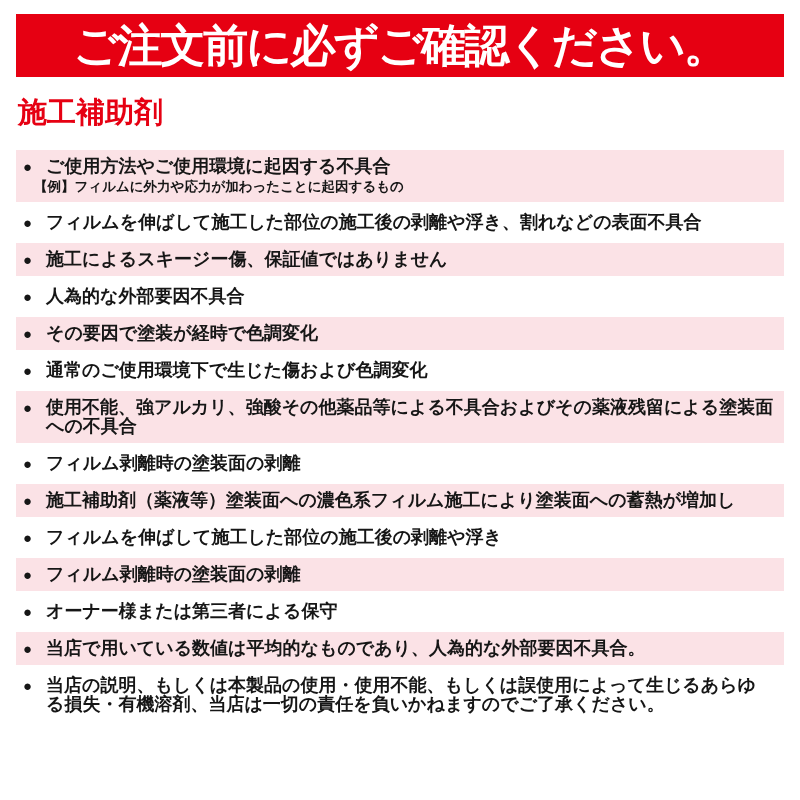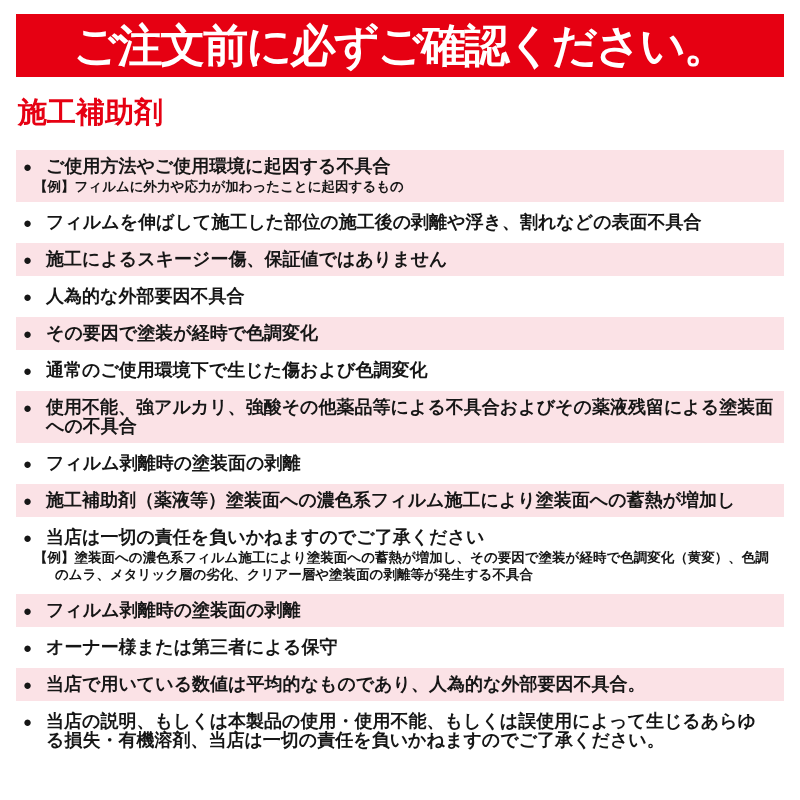--- a/index.html
+++ b/index.html
@@ -150,23 +150,22 @@
     <div class="item-main">
       <span class="bullet">●</span>
       <div class="item-text">施工補助剤（薬液等）塗装面への濃色系フィルム施工により塗装面への蓄熱が増加し</div>
     </div>
 
   </div>
 
   <div class="item">
     <div class="item-main">
       <span class="bullet">●</span>
-      <div class="item-text">当店は一切の責任を負いかねますのでご了承ください</div>
+      <div class="item-text">フィルムを伸ばして施工した部位の施工後の剥離や浮き</div>
     </div>
-    <div class="item-example">【例】塗装面への濃色系フィルム施工により塗装面への蓄熱が増加し、その要因で塗装が経時で色調変化（黄変）、色調のムラ、メタリック層の劣化、クリアー層や塗装面の剥離等が発生する不具合</div>
   </div>
 
   <div class="item highlight">
     <div class="item-main">
       <span class="bullet">●</span>
       <div class="item-text">フィルム剥離時の塗装面の剥離</div>
     </div>
 
   </div>
 

